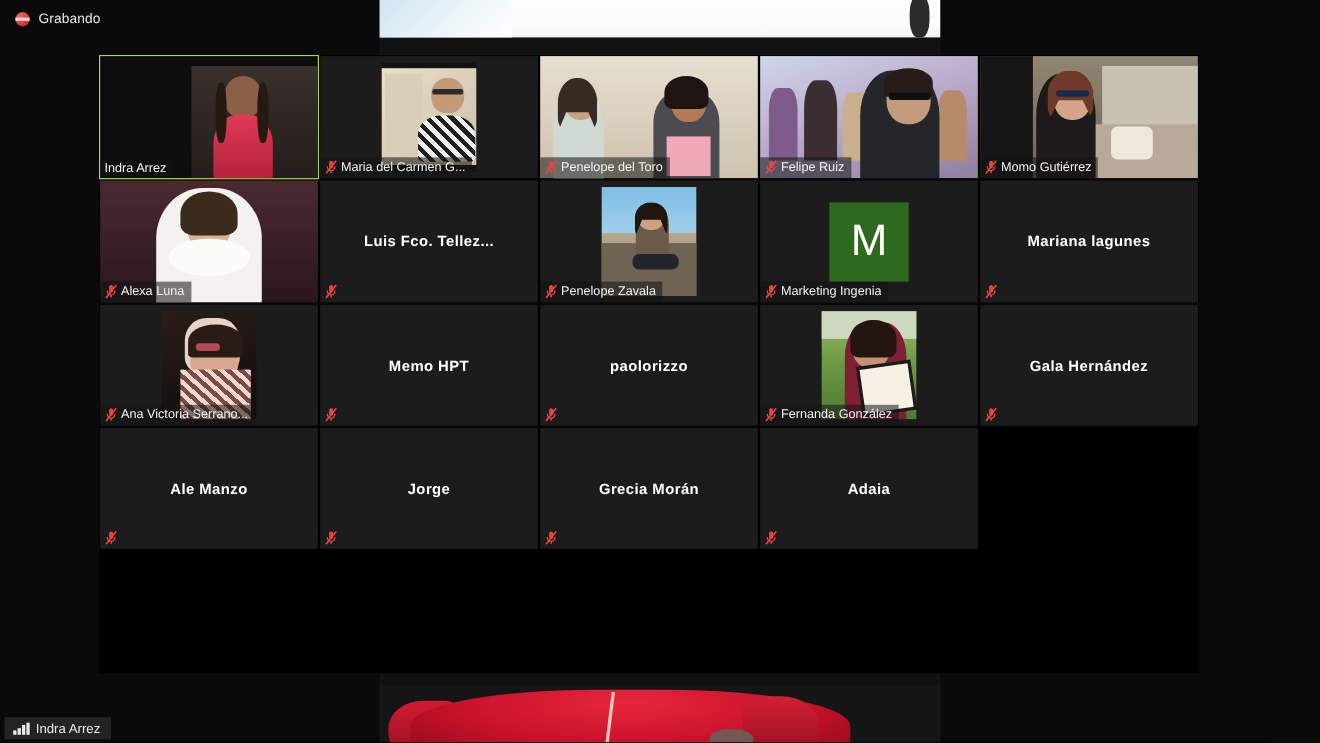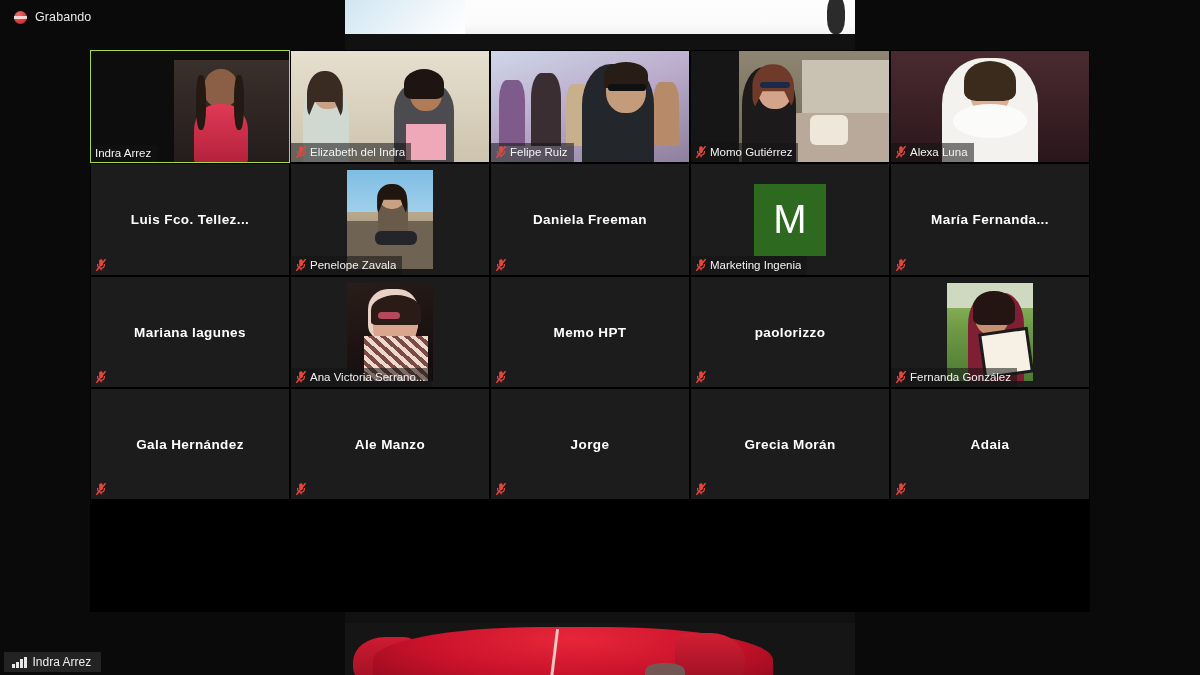--- a/index.html
+++ b/index.html
@@ -174,40 +174,61 @@
      <div style="position:absolute;left:57%;top:16%;width:34px;height:38px;background:#8a5f46;border-radius:48% 48% 42% 42%"></div>
      <div style="position:absolute;left:52%;top:48%;width:54px;height:60px;background:linear-gradient(180deg,#e03a55,#b3213c);border-radius:44% 44% 8% 8%"></div>
      <div style="position:absolute;left:53%;top:22%;width:10px;height:55px;background:#241913;border-radius:40%"></div>
      <div style="position:absolute;left:72%;top:22%;width:10px;height:55px;background:#241913;border-radius:40%"></div>
         </div>
         <div class="tile-footer">
           <span class="nm">Indra Arrez</span>
         </div>
       </div>
       <div class="tile">
+        <div class="media-contain">
+          <div class="p" style="background:#121212"></div>
+     <div style="position:absolute;left:50%;top:5%;transform:translateX(-50%);width:86px;height:89%;background:linear-gradient(135deg,#e8e0cd,#cdbfa4)"></div>
+     <div style="position:absolute;left:calc(50% - 40px);top:10%;width:34px;height:72%;background:#d9cfb6"></div>
+     <div style="position:absolute;left:calc(50% + 2px);top:14%;width:30px;height:32px;background:#c49a78;border-radius:46%"></div>
+     <div style="position:absolute;left:calc(50% + 3px);top:24%;width:28px;height:5px;background:#2b2b2b;border-radius:2px"></div>
+     <div style="position:absolute;left:calc(50% - 10px);top:48%;width:52px;height:42px;background:repeating-linear-gradient(45deg,#1f1f1f 0 4px,#efefef 4px 8px);border-radius:40% 40% 10% 10%"></div>
+        </div>
+        <div class="tile-footer">
+          <span class="mic-muted">
+            <svg width="12" height="14" viewBox="0 0 12 14">
+              <path d="M6 1.2c-1 0-1.8.8-1.8 1.8v3.2c0 1 .8 1.8 1.8 1.8s1.8-.8 1.8-1.8V3c0-1-.8-1.8-1.8-1.8z" fill="#e8473f"></path>
+              <path d="M2.6 6.1v.6c0 1.9 1.5 3.4 3.4 3.4s3.4-1.5 3.4-3.4v-.6" stroke="#e8473f" stroke-width="1.2" fill="none"></path>
+              <rect x="5.4" y="10" width="1.3" height="2.4" fill="#e8473f"></rect>
+              <path d="M1.4 12.8L10.6 1.1" stroke="#e8473f" stroke-width="1.5"></path>
+            </svg>
+          </span>
+          <span class="nm">Maria del Carmen G...</span>
+        </div>
+      </div>
+      <div class="tile">
         <div class="media">
           <div class="p" style="background:linear-gradient(180deg,#e7dfcf,#cdc3ae)"></div>
      <div style="position:absolute;left:6%;top:28%;width:46px;height:74%;background:#cfd9d2;border-radius:40% 40% 0 0"></div>
      <div style="position:absolute;left:11%;top:22%;width:30px;height:34px;background:#c9a184;border-radius:46%"></div>
      <div style="position:absolute;left:8%;top:18%;width:36px;height:50px;background:#3a2b22;border-radius:46% 46% 30% 30%;clip-path:polygon(0 0,100% 0,100% 100%,78% 62%,22% 62%,0 100%)"></div>
      <div style="position:absolute;left:52%;top:30%;width:60px;height:72%;background:#4b4b50;border-radius:34% 34% 0 0"></div>
      <div style="position:absolute;left:58%;top:66%;width:40px;height:36px;background:#efa8b8"></div>
      <div style="position:absolute;left:60%;top:22%;width:32px;height:36px;background:#b07b55;border-radius:46%"></div>
      <div style="position:absolute;left:57%;top:16%;width:40px;height:30px;background:#1e1512;border-radius:50% 50% 20% 20%"></div>
         </div>
         <div class="tile-footer">
           <span class="mic-muted">
             <svg width="12" height="14" viewBox="0 0 12 14">
               <path d="M6 1.2c-1 0-1.8.8-1.8 1.8v3.2c0 1 .8 1.8 1.8 1.8s1.8-.8 1.8-1.8V3c0-1-.8-1.8-1.8-1.8z" fill="#e8473f"></path>
               <path d="M2.6 6.1v.6c0 1.9 1.5 3.4 3.4 3.4s3.4-1.5 3.4-3.4v-.6" stroke="#e8473f" stroke-width="1.2" fill="none"></path>
               <rect x="5.4" y="10" width="1.3" height="2.4" fill="#e8473f"></rect>
               <path d="M1.4 12.8L10.6 1.1" stroke="#e8473f" stroke-width="1.5"></path>
             </svg>
           </span>
-          <span class="nm">Elizabeth del Indra</span>
+          <span class="nm">Penelope del Toro</span>
         </div>
       </div>
       <div class="tile">
         <div class="media">
           <div class="p" style="background:linear-gradient(160deg,#cfd7ea,#b9a9c9 50%,#8f7f9e)"></div>
      <div style="position:absolute;left:4%;top:26%;width:26px;height:60%;background:#7e5b8a;border-radius:30% 30% 0 0"></div>
      <div style="position:absolute;left:20%;top:20%;width:30px;height:66%;background:#3b2e33;border-radius:34% 34% 0 0"></div>
      <div style="position:absolute;left:38%;top:30%;width:24px;height:56%;background:#c8b08c;border-radius:30% 30% 0 0"></div>
      <div style="position:absolute;left:82%;top:28%;width:26px;height:58%;background:#b58b6a;border-radius:30% 30% 0 0"></div>
      <div style="position:absolute;left:46%;top:12%;width:72px;height:92%;background:#23262a;border-radius:40% 40% 0 0"></div>
@@ -299,57 +320,31 @@
               <path d="M6 1.2c-1 0-1.8.8-1.8 1.8v3.2c0 1 .8 1.8 1.8 1.8s1.8-.8 1.8-1.8V3c0-1-.8-1.8-1.8-1.8z" fill="#e8473f"></path>
               <path d="M2.6 6.1v.6c0 1.9 1.5 3.4 3.4 3.4s3.4-1.5 3.4-3.4v-.6" stroke="#e8473f" stroke-width="1.2" fill="none"></path>
               <rect x="5.4" y="10" width="1.3" height="2.4" fill="#e8473f"></rect>
               <path d="M1.4 12.8L10.6 1.1" stroke="#e8473f" stroke-width="1.5"></path>
             </svg>
           </span>
           <span class="nm">Penelope Zavala</span>
         </div>
       </div>
       <div class="tile">
-        <div class="tile-name-center">Daniela Freeman</div>
-        <div class="tile-footer no-bg">
-          <span class="mic-muted">
-            <svg width="12" height="14" viewBox="0 0 12 14">
-              <path d="M6 1.2c-1 0-1.8.8-1.8 1.8v3.2c0 1 .8 1.8 1.8 1.8s1.8-.8 1.8-1.8V3c0-1-.8-1.8-1.8-1.8z" fill="#e8473f"></path>
-              <path d="M2.6 6.1v.6c0 1.9 1.5 3.4 3.4 3.4s3.4-1.5 3.4-3.4v-.6" stroke="#e8473f" stroke-width="1.2" fill="none"></path>
-              <rect x="5.4" y="10" width="1.3" height="2.4" fill="#e8473f"></rect>
-              <path d="M1.4 12.8L10.6 1.1" stroke="#e8473f" stroke-width="1.5"></path>
-            </svg>
-          </span>
-        </div>
-      </div>
-      <div class="tile">
         <div class="avatar" style="background: rgb(45, 106, 31);">M</div>
         <div class="tile-footer">
           <span class="mic-muted">
             <svg width="12" height="14" viewBox="0 0 12 14">
               <path d="M6 1.2c-1 0-1.8.8-1.8 1.8v3.2c0 1 .8 1.8 1.8 1.8s1.8-.8 1.8-1.8V3c0-1-.8-1.8-1.8-1.8z" fill="#e8473f"></path>
               <path d="M2.6 6.1v.6c0 1.9 1.5 3.4 3.4 3.4s3.4-1.5 3.4-3.4v-.6" stroke="#e8473f" stroke-width="1.2" fill="none"></path>
               <rect x="5.4" y="10" width="1.3" height="2.4" fill="#e8473f"></rect>
               <path d="M1.4 12.8L10.6 1.1" stroke="#e8473f" stroke-width="1.5"></path>
             </svg>
           </span>
           <span class="nm">Marketing Ingenia</span>
-        </div>
-      </div>
-      <div class="tile">
-        <div class="tile-name-center">María  Fernanda...</div>
-        <div class="tile-footer no-bg">
-          <span class="mic-muted">
-            <svg width="12" height="14" viewBox="0 0 12 14">
-              <path d="M6 1.2c-1 0-1.8.8-1.8 1.8v3.2c0 1 .8 1.8 1.8 1.8s1.8-.8 1.8-1.8V3c0-1-.8-1.8-1.8-1.8z" fill="#e8473f"></path>
-              <path d="M2.6 6.1v.6c0 1.9 1.5 3.4 3.4 3.4s3.4-1.5 3.4-3.4v-.6" stroke="#e8473f" stroke-width="1.2" fill="none"></path>
-              <rect x="5.4" y="10" width="1.3" height="2.4" fill="#e8473f"></rect>
-              <path d="M1.4 12.8L10.6 1.1" stroke="#e8473f" stroke-width="1.5"></path>
-            </svg>
-          </span>
         </div>
       </div>
       <div class="tile">
         <div class="tile-name-center">Mariana lagunes</div>
         <div class="tile-footer no-bg">
           <span class="mic-muted">
             <svg width="12" height="14" viewBox="0 0 12 14">
               <path d="M6 1.2c-1 0-1.8.8-1.8 1.8v3.2c0 1 .8 1.8 1.8 1.8s1.8-.8 1.8-1.8V3c0-1-.8-1.8-1.8-1.8z" fill="#e8473f"></path>
               <path d="M2.6 6.1v.6c0 1.9 1.5 3.4 3.4 3.4s3.4-1.5 3.4-3.4v-.6" stroke="#e8473f" stroke-width="1.2" fill="none"></path>
               <rect x="5.4" y="10" width="1.3" height="2.4" fill="#e8473f"></rect>

